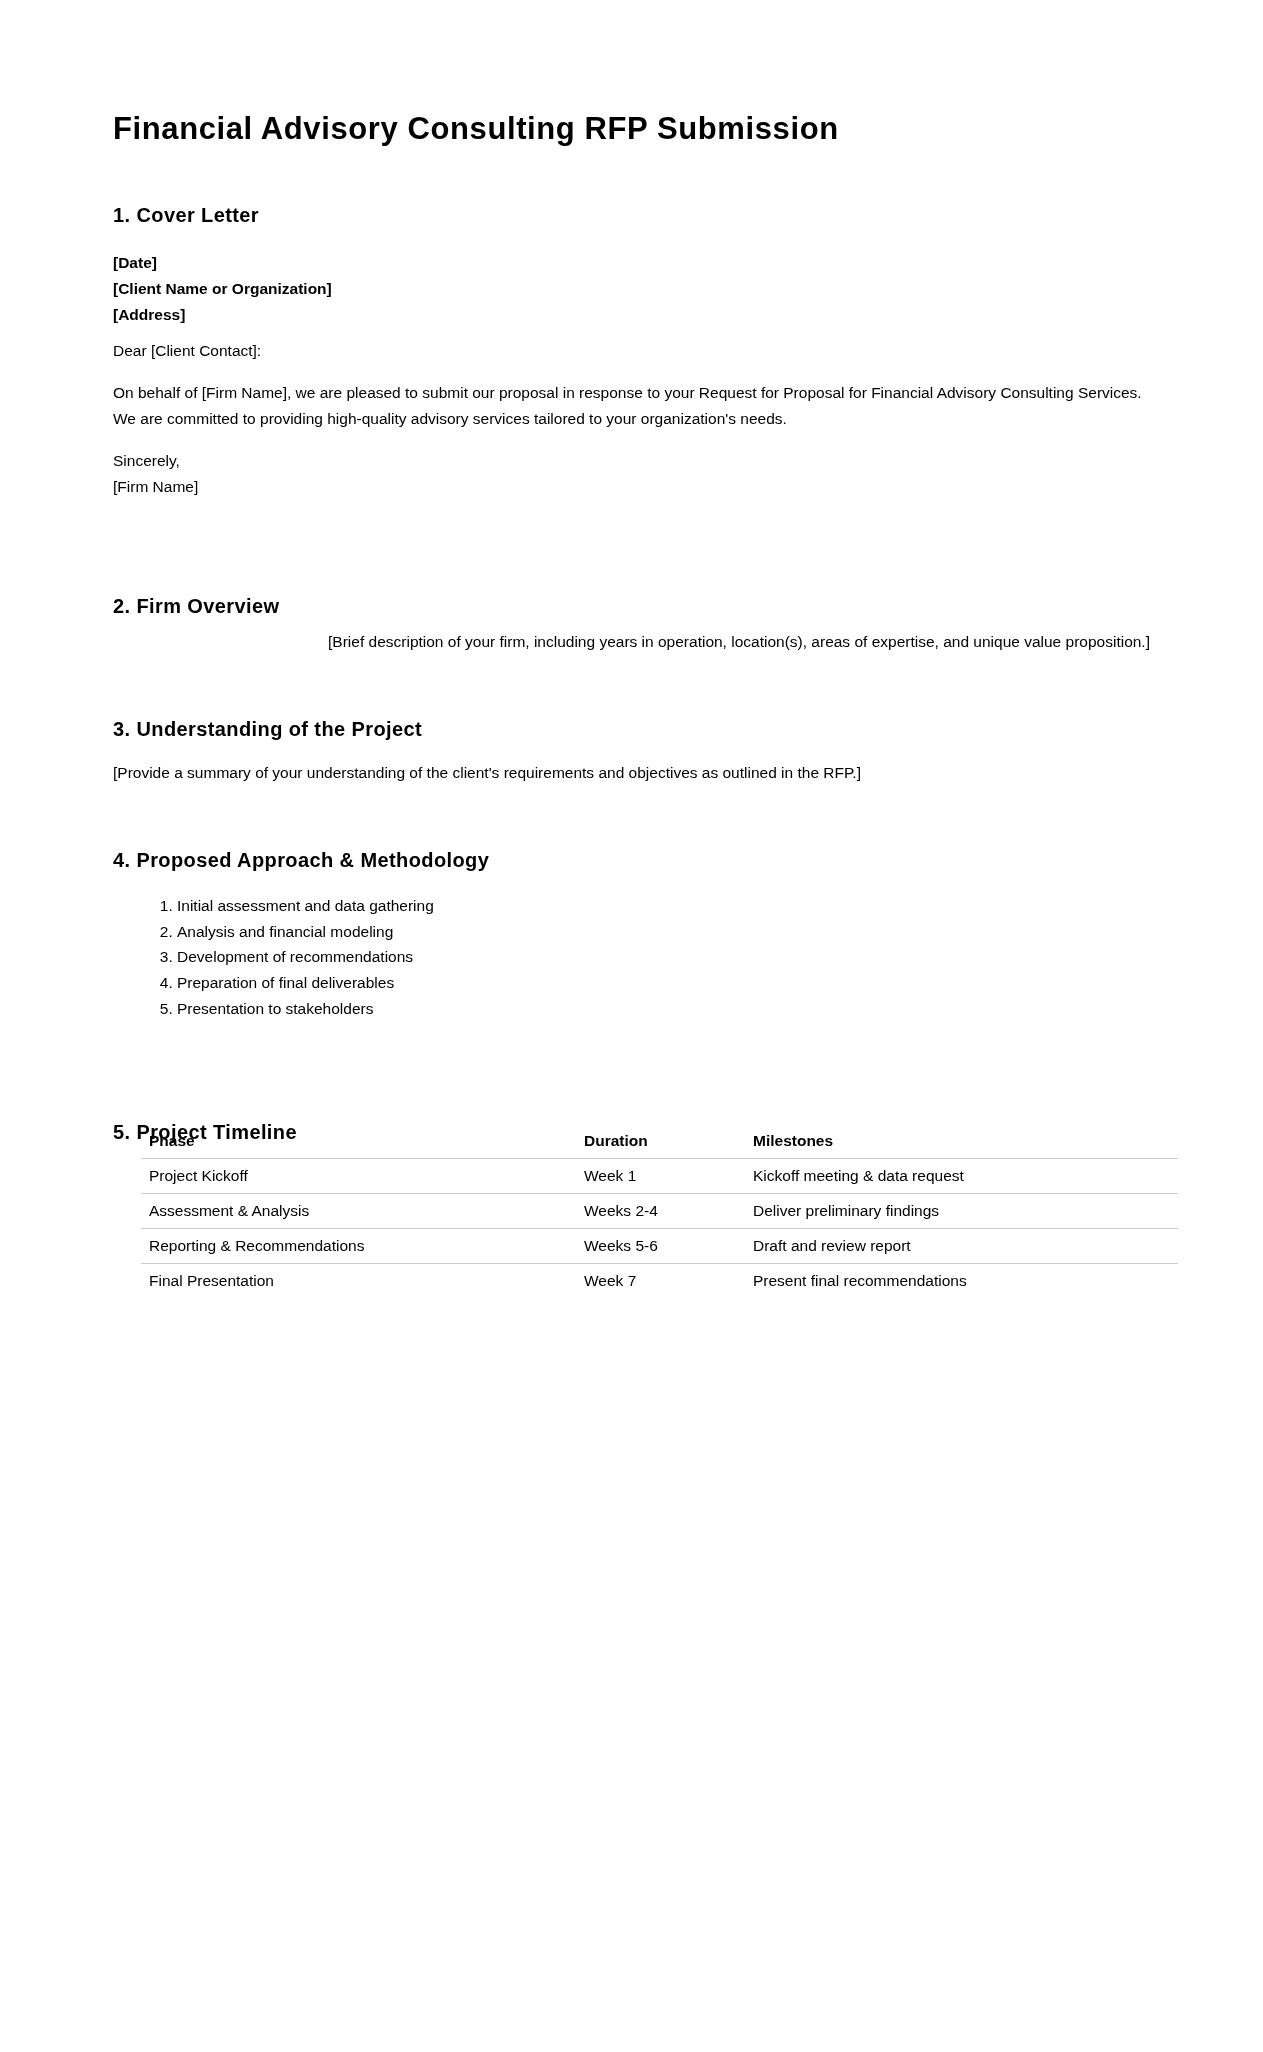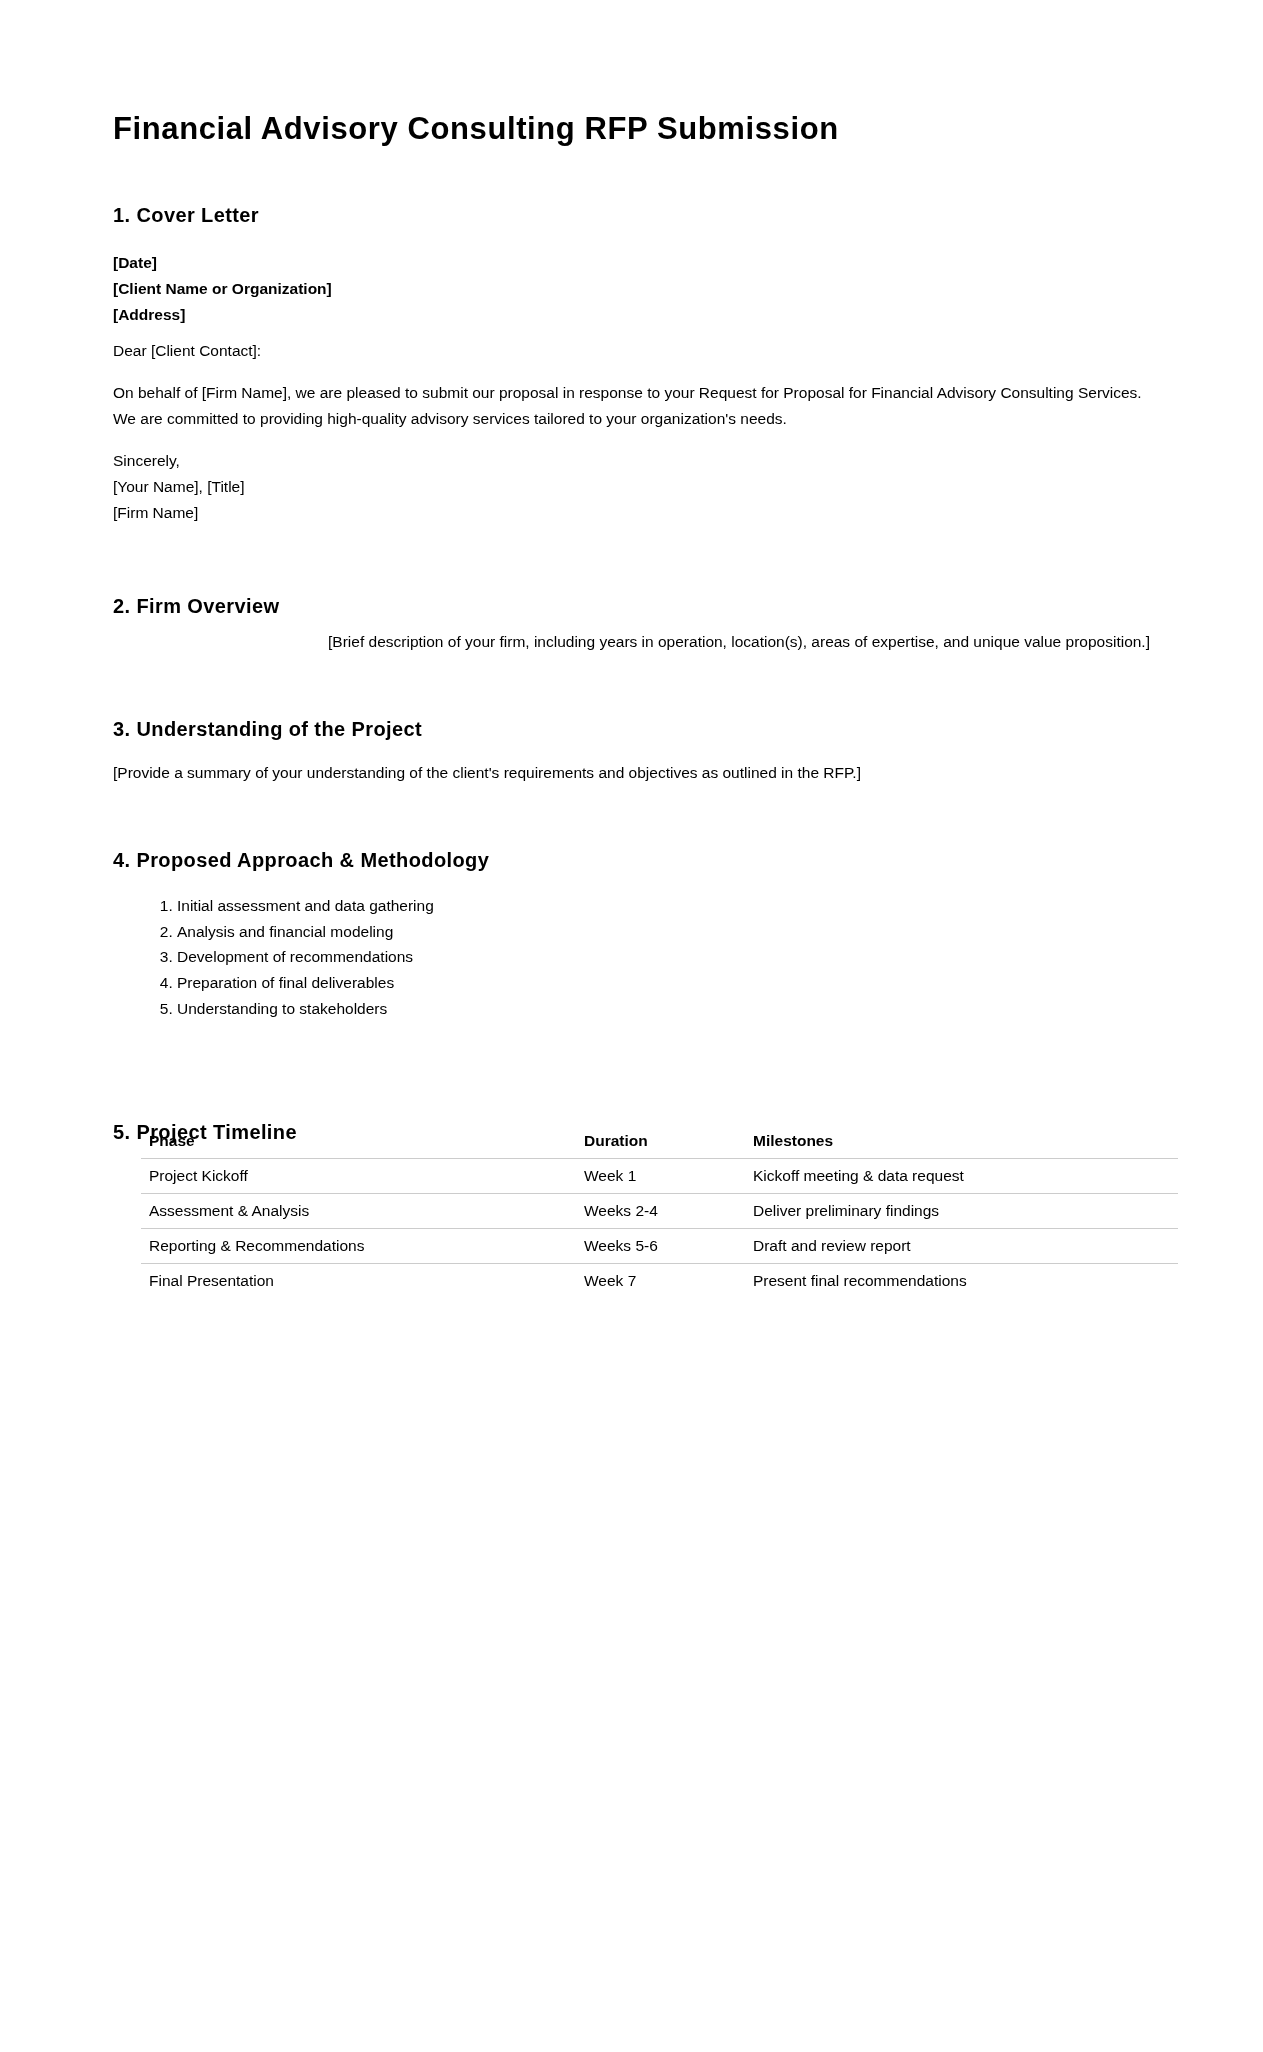--- a/index.html
+++ b/index.html
@@ -92,37 +92,36 @@
     <span class="line">[Client Name or Organization]</span>
     <span class="line">[Address]</span>
   </div>
 
   <div class="p" style="top:338px;">Dear [Client Contact]:</div>
 
   <div class="p" style="top:380px;">On behalf of [Firm Name], we are pleased to submit our proposal in response to your Request for Proposal for Financial Advisory Consulting Services. We are committed to providing high-quality advisory services tailored to your organization's needs.</div>
 
   <div class="p" style="top:448px;">
     <span class="line">Sincerely,</span>
-    <span class="line">[Your Name], [Title]</span>
     <span class="line">[Firm Name]</span>
   </div>
 
   <h2 style="top:586px;margin-top:8px;">2. Firm Overview</h2>
   <div class="p" style="top:629px;text-align:right;">[Brief description of your firm, including years in operation, location(s), areas of expertise, and unique value proposition.]</div>
 
   <h2 style="top:717px;">3. Understanding of the Project</h2>
   <div class="p" style="top:760px;">[Provide a summary of your understanding of the client's requirements and objectives as outlined in the RFP.]</div>
 
   <h2 style="top:848px;">4. Proposed Approach &amp; Methodology</h2>
   <ol class="steps">
     <li>Initial assessment and data gathering</li>
     <li>Analysis and financial modeling</li>
     <li>Development of recommendations</li>
     <li>Preparation of final deliverables</li>
-    <li>Understanding to stakeholders</li>
+    <li>Presentation to stakeholders</li>
   </ol>
 
   <h2 style="top:1120px;">5. Project Timeline</h2>
 
   <table class="timeline">
     <thead>
       <tr class="head-row">
         <th class="c1">Phase</th>
         <th class="c2">Duration</th>
         <th>Milestones</th>

